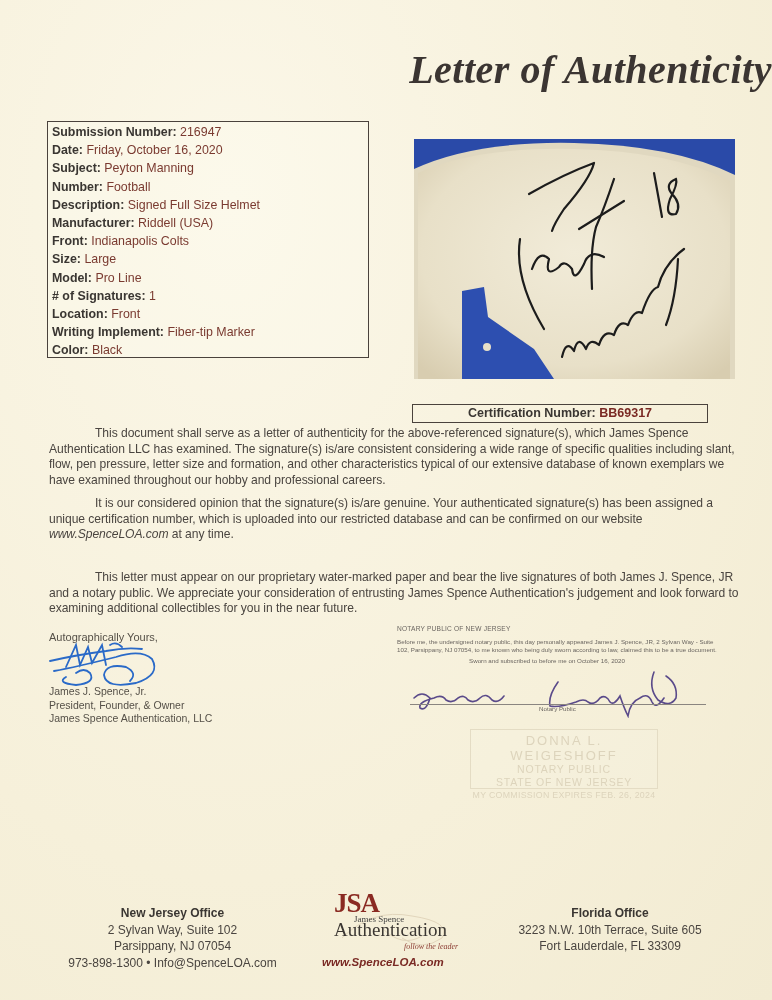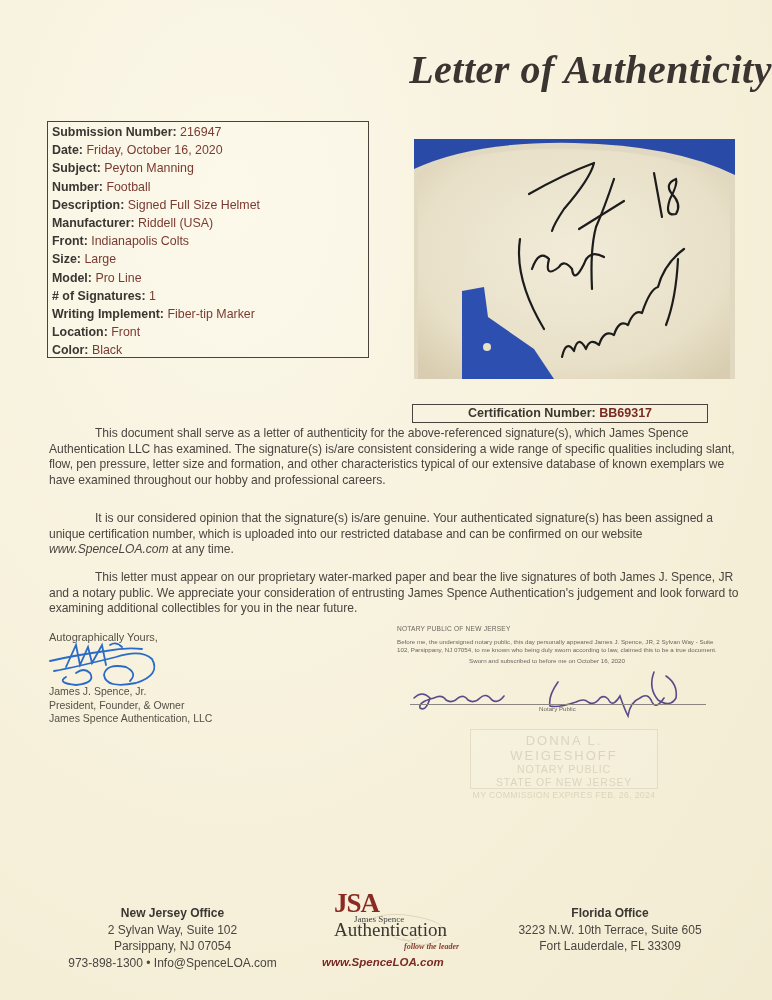--- a/index.html
+++ b/index.html
@@ -84,21 +84,21 @@
   .logo-james {
     position: absolute; left: 42px; top: 26px; font-family: "Liberation Serif", serif;
     font-size: 9px; color: #444;
   }
   .logo-auth {
     position: absolute; left: 22px; top: 31px; font-family: "Liberation Serif", serif;
     font-size: 19px; color: #3a3632;
   }
   .logo-follow {
     position: absolute; left: 92px; top: 54px; font-family: "Liberation Serif", serif;
-    font-style: italic; font-size: 8px; color: #8a3a30; font-weight: bold;
+    font-style: italic; font-size: 8px; color: #8a3a30;
   }
   .logo-url {
     position: absolute; left: 10px; top: 68px; font-size: 11.5px; font-weight: bold; font-style: italic; color: #7a2a24;
   }
 </style>
 </head>
 <body>
 
 <div class="title">Letter of Authenticity</div>
 
@@ -106,22 +106,22 @@
   <div class="info-row"><span class="info-label">Submission Number:</span> <span class="info-value">216947</span></div>
   <div class="info-row"><span class="info-label">Date:</span> <span class="info-value">Friday, October 16, 2020</span></div>
   <div class="info-row"><span class="info-label">Subject:</span> <span class="info-value bold">Peyton Manning</span></div>
   <div class="info-row"><span class="info-label">Number:</span> <span class="info-value">Football</span></div>
   <div class="info-row"><span class="info-label">Description:</span> <span class="info-value">Signed Full Size Helmet</span></div>
   <div class="info-row"><span class="info-label">Manufacturer:</span> <span class="info-value">Riddell (USA)</span></div>
   <div class="info-row"><span class="info-label">Front:</span> <span class="info-value">Indianapolis Colts</span></div>
   <div class="info-row"><span class="info-label">Size:</span> <span class="info-value">Large</span></div>
   <div class="info-row"><span class="info-label">Model:</span> <span class="info-value">Pro Line</span></div>
   <div class="info-row"><span class="info-label"># of Signatures:</span> <span class="info-value">1</span></div>
+  <div class="info-row"><span class="info-label">Location:</span> <span class="info-value">Front</span></div>
   <div class="info-row"><span class="info-label">Writing Implement:</span> <span class="info-value">Fiber-tip Marker</span></div>
-  <div class="info-row"><span class="info-label">Location:</span> <span class="info-value">Front</span></div>
   <div class="info-row"><span class="info-label">Color:</span> <span class="info-value">Black</span></div>
 </div>
 
 <div class="photo">
   <svg width="321" height="240" viewBox="0 0 321 240">
     <defs>
       <radialGradient id="shell" cx="50%" cy="45%" r="70%">
         <stop offset="0%" stop-color="#f1ebd8"></stop>
         <stop offset="70%" stop-color="#e8e0c8"></stop>
         <stop offset="100%" stop-color="#d8cdb0"></stop>
@@ -146,21 +146,21 @@
   </svg>
 </div>
 
 <div class="cert-box">
   <span class="cert-label">Certification Number:</span>
   <span class="cert-value">BB69317</span>
 </div>
 
 <div class="para" style="top:426px;"><span class="indent"></span><span>This document shall serve as a letter of authenticity for the above-referenced signature(s), which James Spence Authentication LLC has examined.  The signature(s) is/are consistent considering a wide range of specific qualities including slant, flow, pen pressure, letter size and formation, and other characteristics typical of our extensive database of known exemplars we have examined throughout our hobby and professional careers.</span></div>
 
-<div class="para" style="top:511px;"><span class="indent"></span><span>It is our considered opinion that the signature(s) is/are genuine. Your authenticated signature(s) has been assigned a unique certification number, which is uploaded into our restricted database and can be confirmed on our website </span><i>www.SpenceLOA.com</i><span> at any time.</span></div>
+<div class="para" style="top:496px;"><span class="indent"></span><span>It is our considered opinion that the signature(s) is/are genuine. Your authenticated signature(s) has been assigned a unique certification number, which is uploaded into our restricted database and can be confirmed on our website </span><i>www.SpenceLOA.com</i><span> at any time.</span></div>
 
 <div class="para" style="top:570px;"><span class="indent"></span><span>This letter must appear on our proprietary water-marked paper and bear the live signatures of both James J. Spence, JR and a notary public. We appreciate your consideration of entrusting James Spence Authentication's judgement and look forward to examining additional collectibles for you in the near future.</span></div>
 
 <div class="signoff">Autographically Yours,</div>
 
 <svg class="sig-blue" viewBox="0 0 115 52">
   <g fill="none" stroke="#2a6ac8" stroke-width="1.8" stroke-linecap="round">
     <path d="M4,24 Q30,18 60,14 Q80,10 96,12"></path>
     <path d="M20,30 L30,8 L34,28 L42,10 L46,26 L56,8 L60,28"></path>
     <path d="M8,34 Q30,30 70,20 Q95,12 106,22 Q115,38 90,46 Q60,52 58,38 Q60,26 80,30 Q92,36 84,44"></path>

